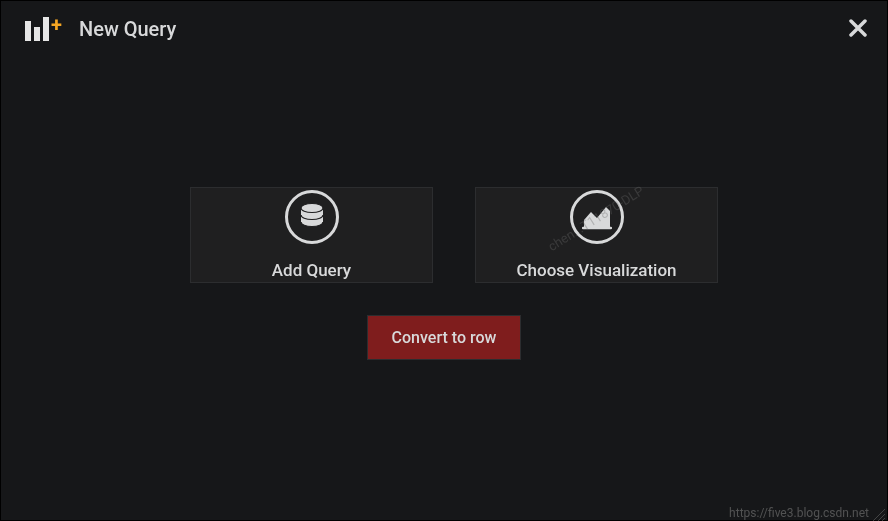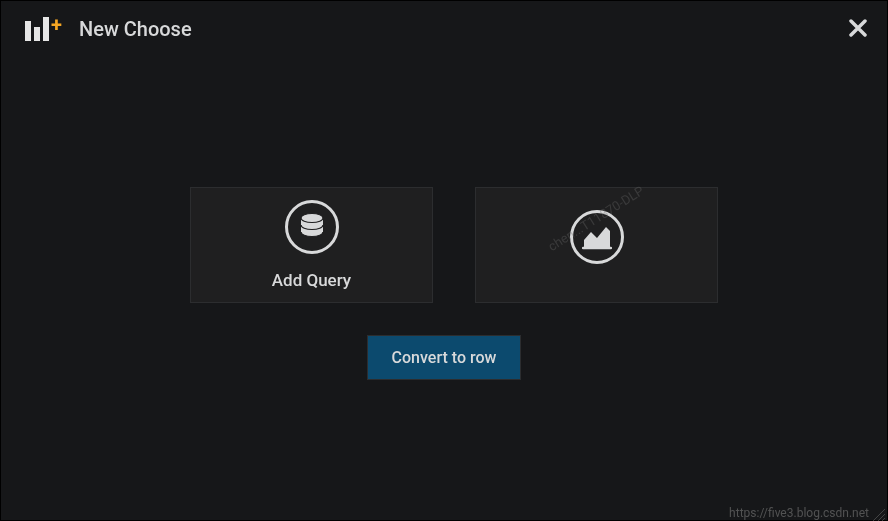--- a/index.html
+++ b/index.html
@@ -76,21 +76,21 @@
       justify-content: center;
       padding-top: 130px;
     }
     .card-row {
       display: flex;
       gap: 22px;
       margin-bottom: 32px;
     }
     .card {
       width: 243px;
-      height: 116px;
+      height: 96px;
       background: #1f1f20;
       border: 1px solid #2c2d2f;
       display: flex;
       flex-direction: column;
       align-items: center;
       justify-content: center;
       cursor: pointer;
       margin-left: 20px;
     }
     .card-icon-wrap {
@@ -102,21 +102,21 @@
       align-items: center;
       justify-content: center;
       margin-bottom: 16px;
     }
     .card-label {
       font-size: 17px;
       font-weight: 500;
       color: #d8d9da;
     }
     .convert-btn {
-      background: #0c4a6e;
+      background: #7f1d1d;
       border: 1px solid #2c2d2f;
       color: #d8d9da;
       font-size: 16px;
       font-weight: 500;
       padding: 12px 24px;
       cursor: pointer;
       font-family: inherit;
     }
     .watermark {
       position: absolute;
@@ -150,21 +150,21 @@
 
 <div class="panel">
 
   <div class="header">
     <div class="logo-icon">
       <div class="logo-bar b1"></div>
       <div class="logo-bar b2"></div>
       <div class="logo-bar b3"></div>
       <span class="logo-plus">+</span>
     </div>
-    <div class="title">New Choose</div>
+    <div class="title">New Query</div>
     <div class="close-btn">
       <svg width="18" height="18" viewBox="0 0 18 18">
         <path d="M2 2 L16 16 M16 2 L2 16" stroke="#d8d9da" stroke-width="3.5" stroke-linecap="round"></path>
       </svg>
     </div>
   </div>
 
   <div class="body">
     <div class="card-row">
 
@@ -182,20 +182,21 @@
         <div class="card-label">Add Query</div>
       </div>
 
       <div class="card">
         <div class="card-icon-wrap">
           <svg width="30" height="26" viewBox="0 0 30 26">
             <path d="M2 24 L2 16 L9 8 L15 14 L24 3 L28 7 L28 24 Z" fill="#d8d9da"></path>
             <path d="M1 24 L29 24" stroke="#d8d9da" stroke-width="2.5" stroke-linecap="round"></path>
           </svg>
         </div>
+        <div class="card-label">Choose Visualization</div>
       </div>
 
     </div>
 
     <button class="convert-btn">Convert to row</button>
   </div>
 
   <div class="watermark-diag">chen...T11870-DLP</div>
   <div class="watermark">https://five3.blog.csdn.net</div>
 

